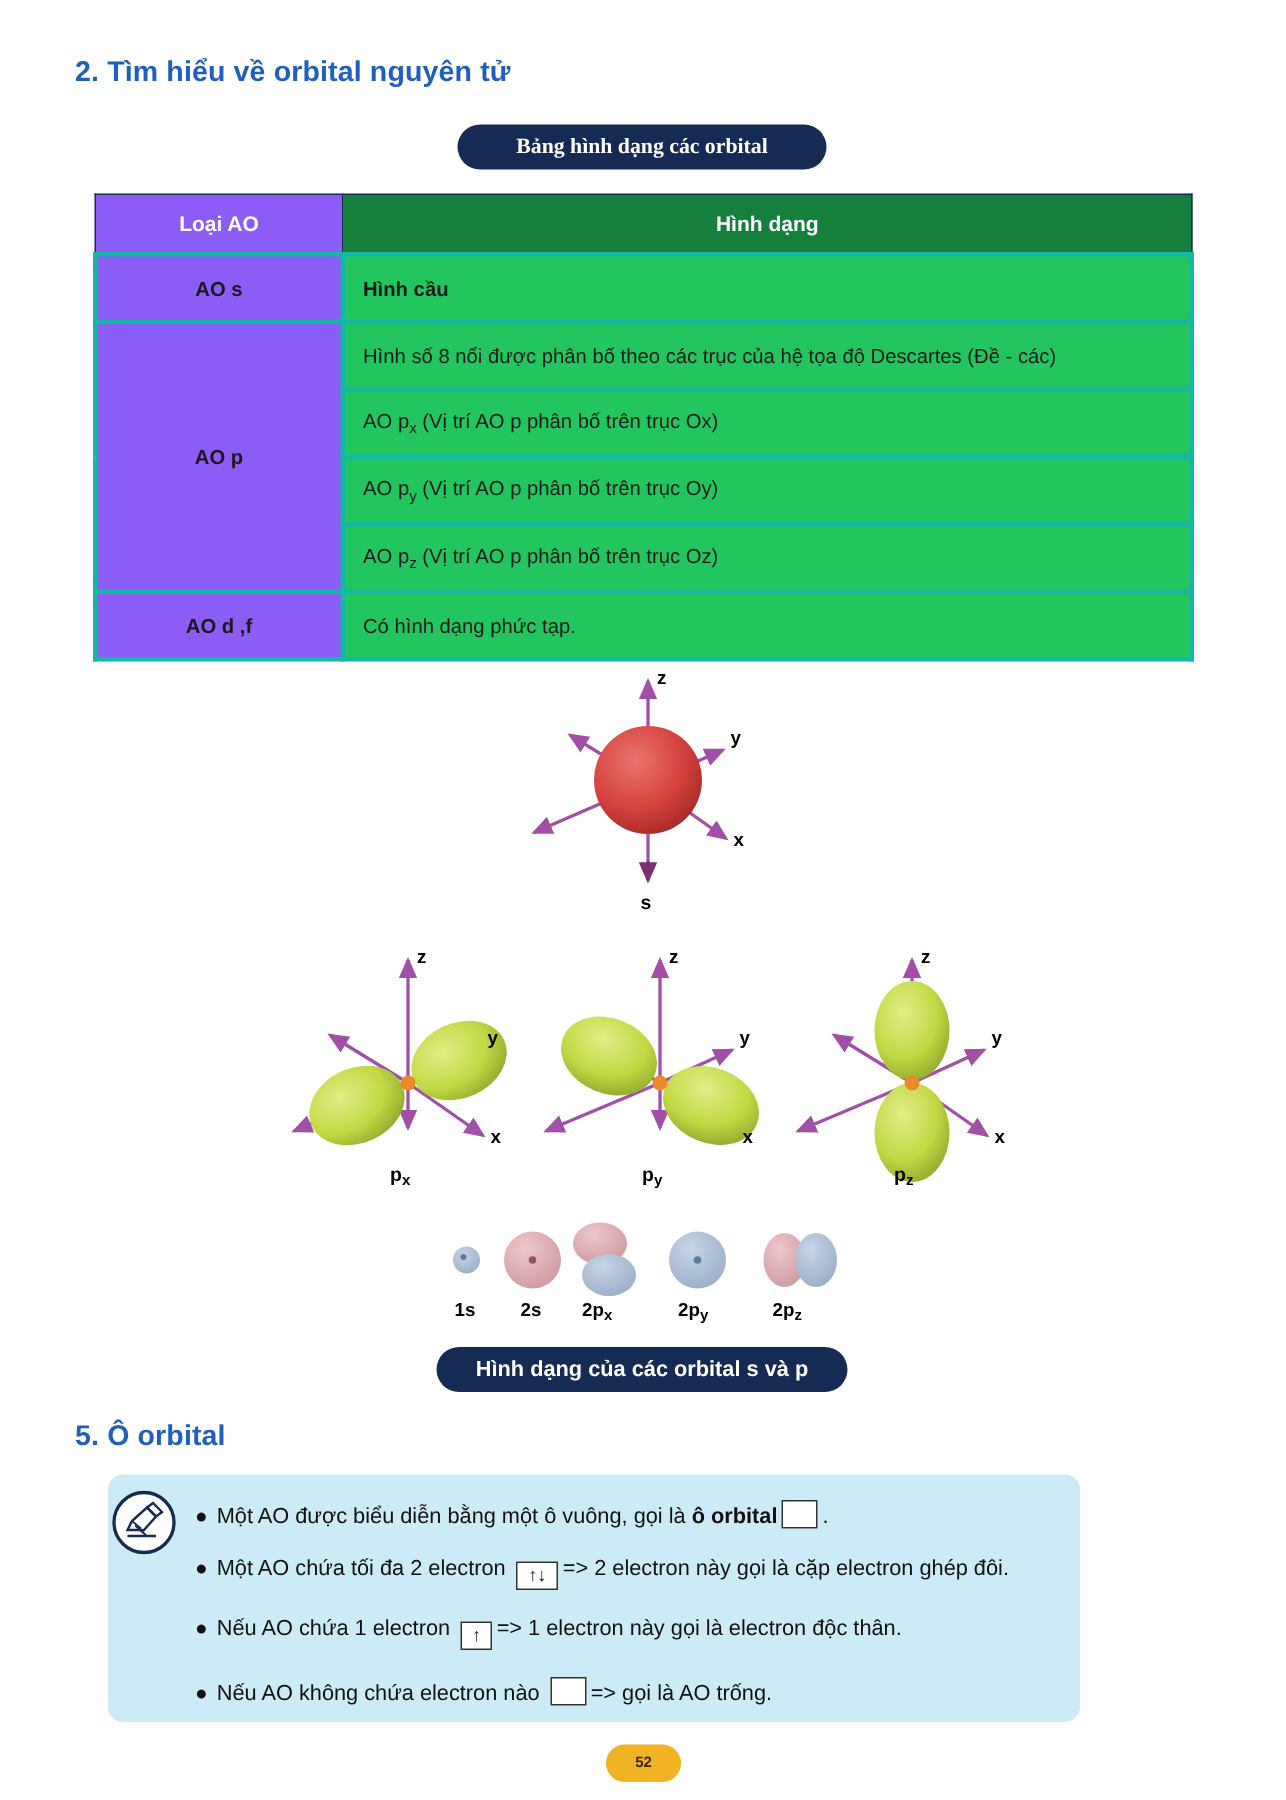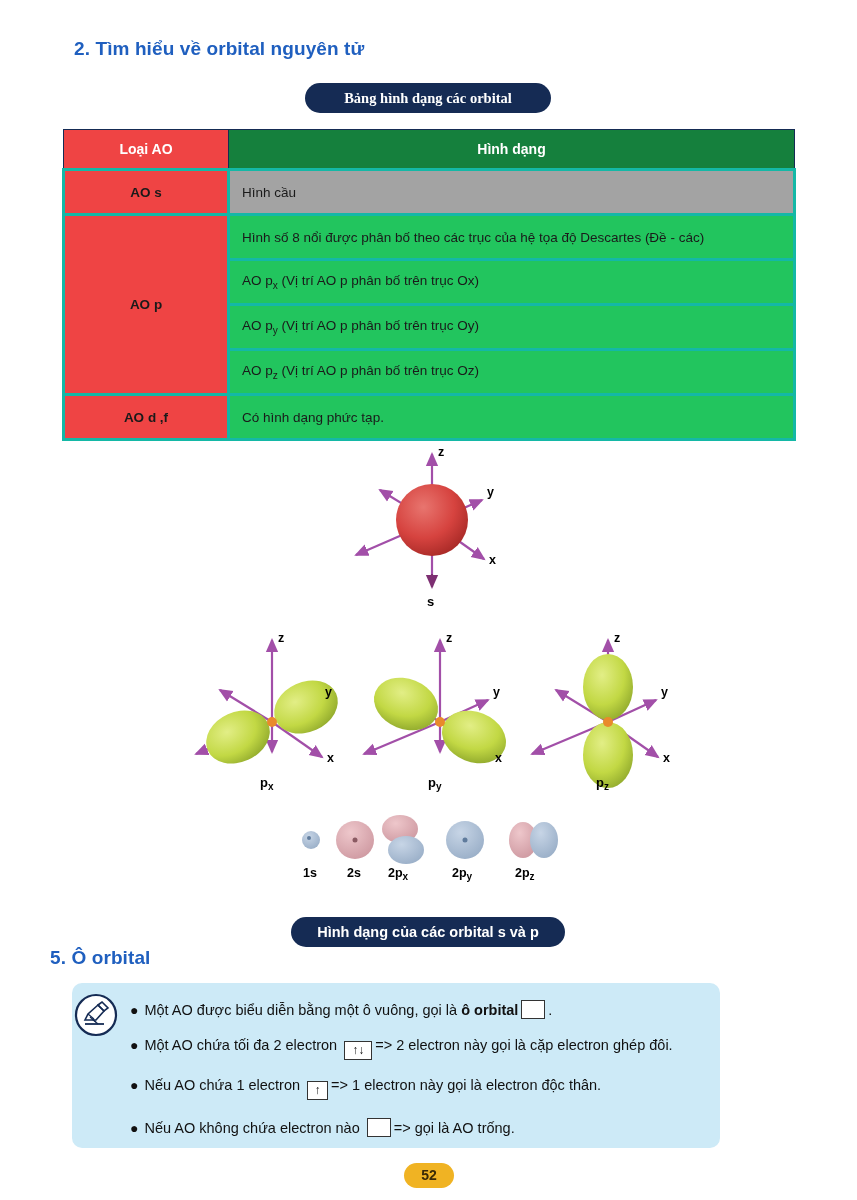--- a/index.html
+++ b/index.html
@@ -17,21 +17,21 @@
   }
 
   
   .section-heading {
     position: absolute;
     font-size: 19px;
     font-weight: bold;
     color: #1f5fbf;
     letter-spacing: 0.1px;
   }
-  #heading-2 { left: 50px; top: 38px; margin-left: 24px; }
+  #heading-2 { left: 50px; top: 38px; }
   #heading-3 { left: 50px; top: 947px; }
 
   
   .pill {
     position: absolute;
     background: #152b54;
     color: #ffffff;
     font-weight: bold;
     border-radius: 16px;
     text-align: center;
@@ -40,21 +40,21 @@
     height: 30px;
   }
   #table-caption {
     left: 305px;
     top: 83px;
     width: 246px;
     font-family: Liberation Serif, serif;
   }
   #figure-caption {
     left: 291px;
-    top: 917px;
+    top: 898px;
     width: 274px;
   }
 
   
   #orbital-table {
     position: absolute;
     left: 62px;
     top: 129px;
     width: 734px;
     border-collapse: collapse;
@@ -69,28 +69,28 @@
     color: #ffffff;
     font-size: 14px;
     font-weight: bold;
     height: 36px;
     border: 1px solid #152b54;
   }
   #orbital-table .col-type {
     width: 160px;
     text-align: center;
     font-weight: bold;
-    background: #ef4444;
+    background: #8b5cf6;
   }
   #orbital-table td.desc {
     background: #22c55e;
     padding: 9px 12px;
     height: 24px;
   }
-  #orbital-table td.desc.row-s { background: #a3a3a3; }
+  #orbital-table td.desc.row-s { background: #22c55e; font-weight: bold; }
   sub { font-size: 0.75em; }
 
   
   #figure-area {
     position: absolute;
     left: 0;
     top: 432px;
     width: 857px;
     height: 470px;
   }
@@ -164,21 +164,21 @@
   #page-number {
     position: absolute;
     left: 404px;
     top: 1163px;
     width: 50px;
     height: 25px;
     border-radius: 13px;
     background: #f0b323;
     color: #3b2a06;
     font-weight: bold;
-    font-size: 14px;
+    font-size: 10px;
     text-align: center;
     line-height: 25px;
   }
 </style>
 </head>
 <body>
 
 <div class="section-heading" id="heading-2">2. Tìm hiểu về orbital nguyên tử</div>
 
 <div class="pill" id="table-caption">Bảng hình dạng các orbital</div>

